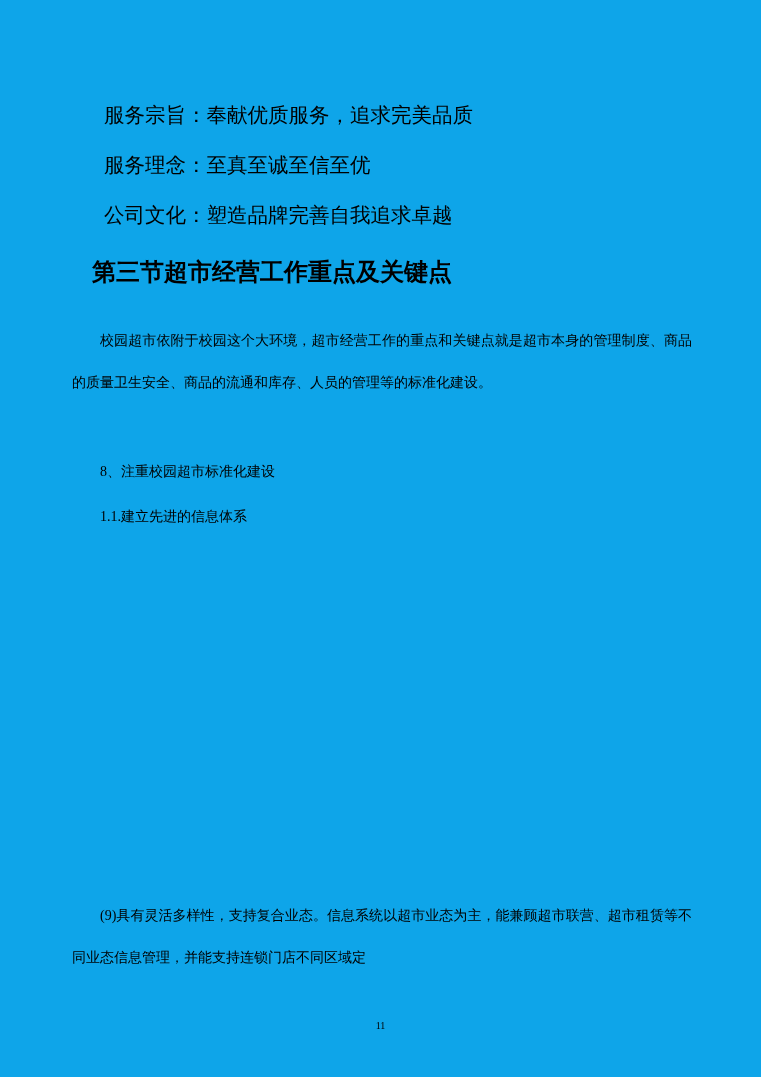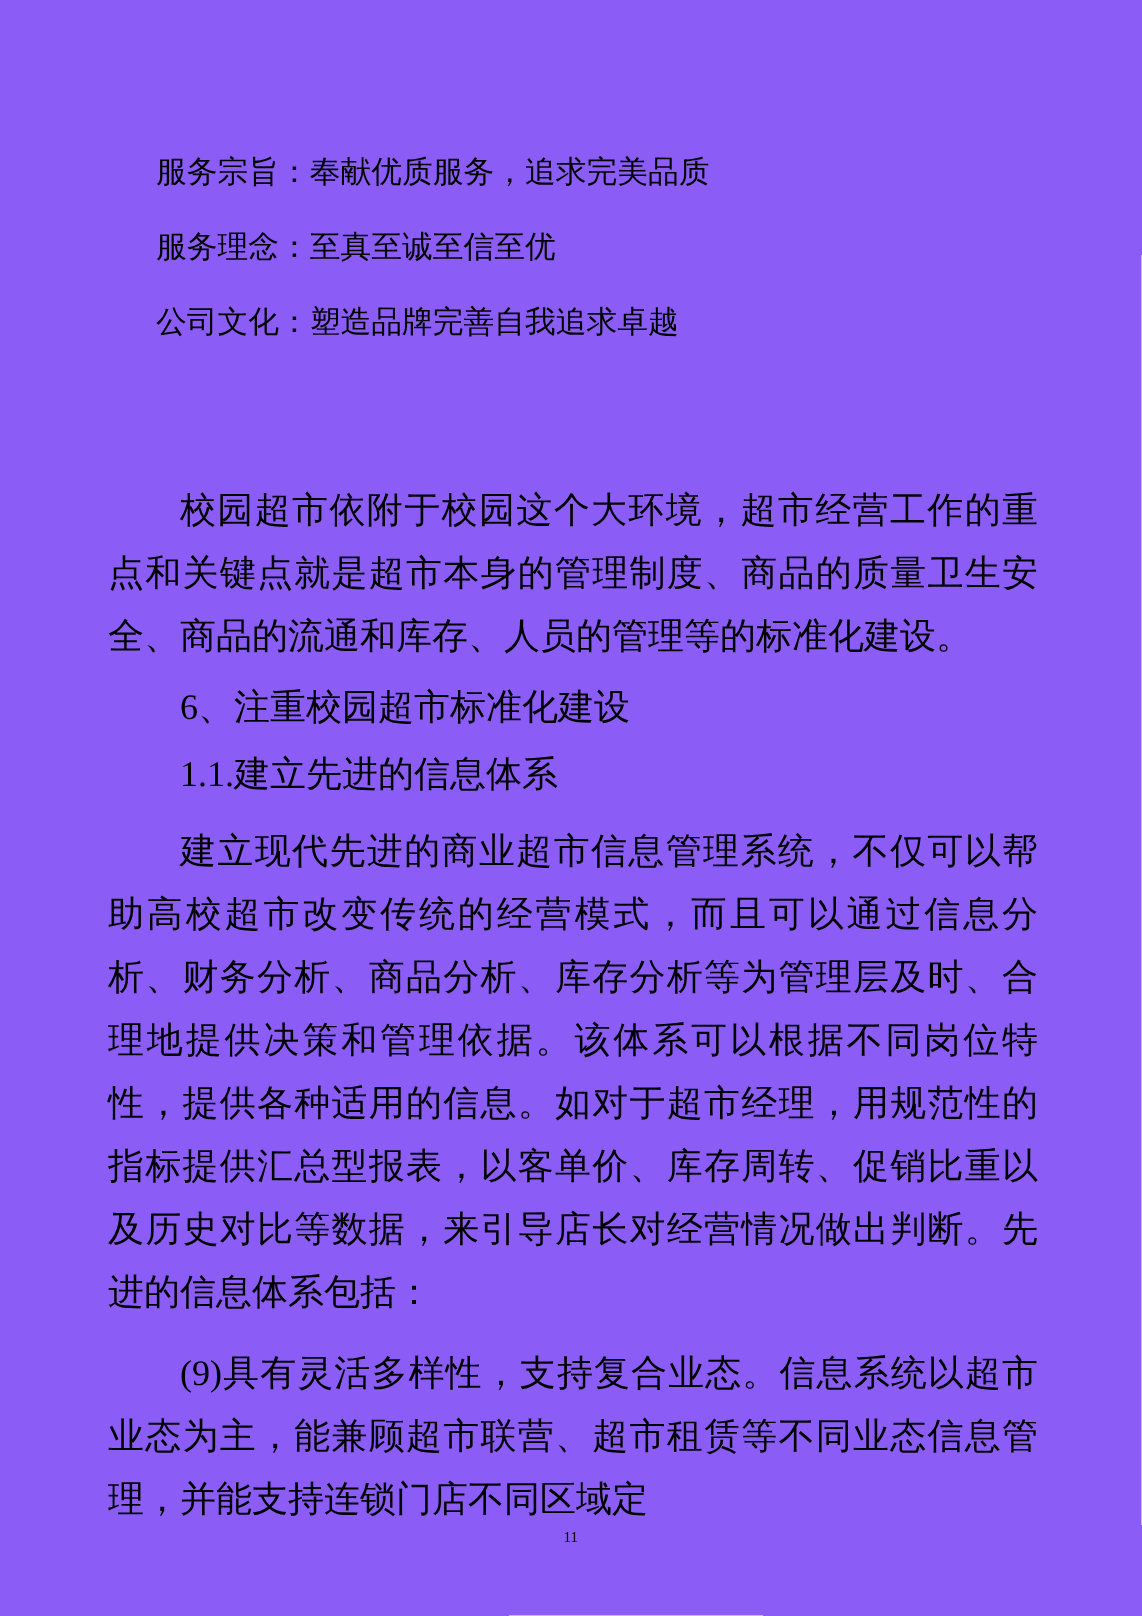--- a/index.html
+++ b/index.html
@@ -4,21 +4,21 @@
 <style>
   html, body {
     margin: 0;
     padding: 0;
     background: #ffffff;
   }
   .page {
     position: relative;
     width: 761px;
     height: 1077px;
-    background: #8b5cf6;
+    background: #0ea5e9;
     overflow: hidden;
     font-family: "Liberation Serif", "DejaVu Serif", serif;
     color: #000000;
   }
   
   .intro {
     position: absolute;
     left: 72px;
     margin: 0;
     font-size: 20.5px;
@@ -39,21 +39,21 @@
     font-weight: bold;
     line-height: 30px;
     white-space: nowrap;
   }
   
   .blk {
     position: absolute;
     left: 72px;
     width: 620px;
     margin: 0;
-    font-size: 24px;
+    font-size: 14px;
     line-height: 42px;
   }
   .para {
     text-align: justify;
     text-indent: 2em;
   }
   .sub {
     text-indent: 2em;
     white-space: nowrap;
   }
@@ -73,19 +73,19 @@
     line-height: 16px;
   }
 </style>
 </head>
 <body>
 
 <div class="page">
   <p class="intro intro1">服务宗旨：奉献优质服务，追求完美品质</p>
   <p class="intro intro2">服务理念：至真至诚至信至优</p>
   <p class="intro intro3">公司文化：塑造品牌完善自我追求卓越</p>
+  <h2 class="heading">第三节超市经营工作重点及关键点</h2>
   <p class="blk para p1">校园超市依附于校园这个大环境，超市经营工作的重点和关键点就是超市本身的管理制度、商品的质量卫生安全、商品的流通和库存、人员的管理等的标准化建设。</p>
-  <p class="blk sub sub1">6、注重校园超市标准化建设</p>
+  <p class="blk sub sub1">8、注重校园超市标准化建设</p>
   <p class="blk sub sub2">1.1.建立先进的信息体系</p>
-  <p class="blk para p2">建立现代先进的商业超市信息管理系统，不仅可以帮助高校超市改变传统的经营模式，而且可以通过信息分析、财务分析、商品分析、库存分析等为管理层及时、合理地提供决策和管理依据。该体系可以根据不同岗位特性，提供各种适用的信息。如对于超市经理，用规范性的指标提供汇总型报表，以客单价、库存周转、促销比重以及历史对比等数据，来引导店长对经营情况做出判断。先进的信息体系包括：</p>
   <p class="blk para p4">(9)具有灵活多样性，支持复合业态。信息系统以超市业态为主，能兼顾超市联营、超市租赁等不同业态信息管理，并能支持连锁门店不同区域定</p>
   <div class="pagenum">11</div>
 </div>
 
 </body></html>

